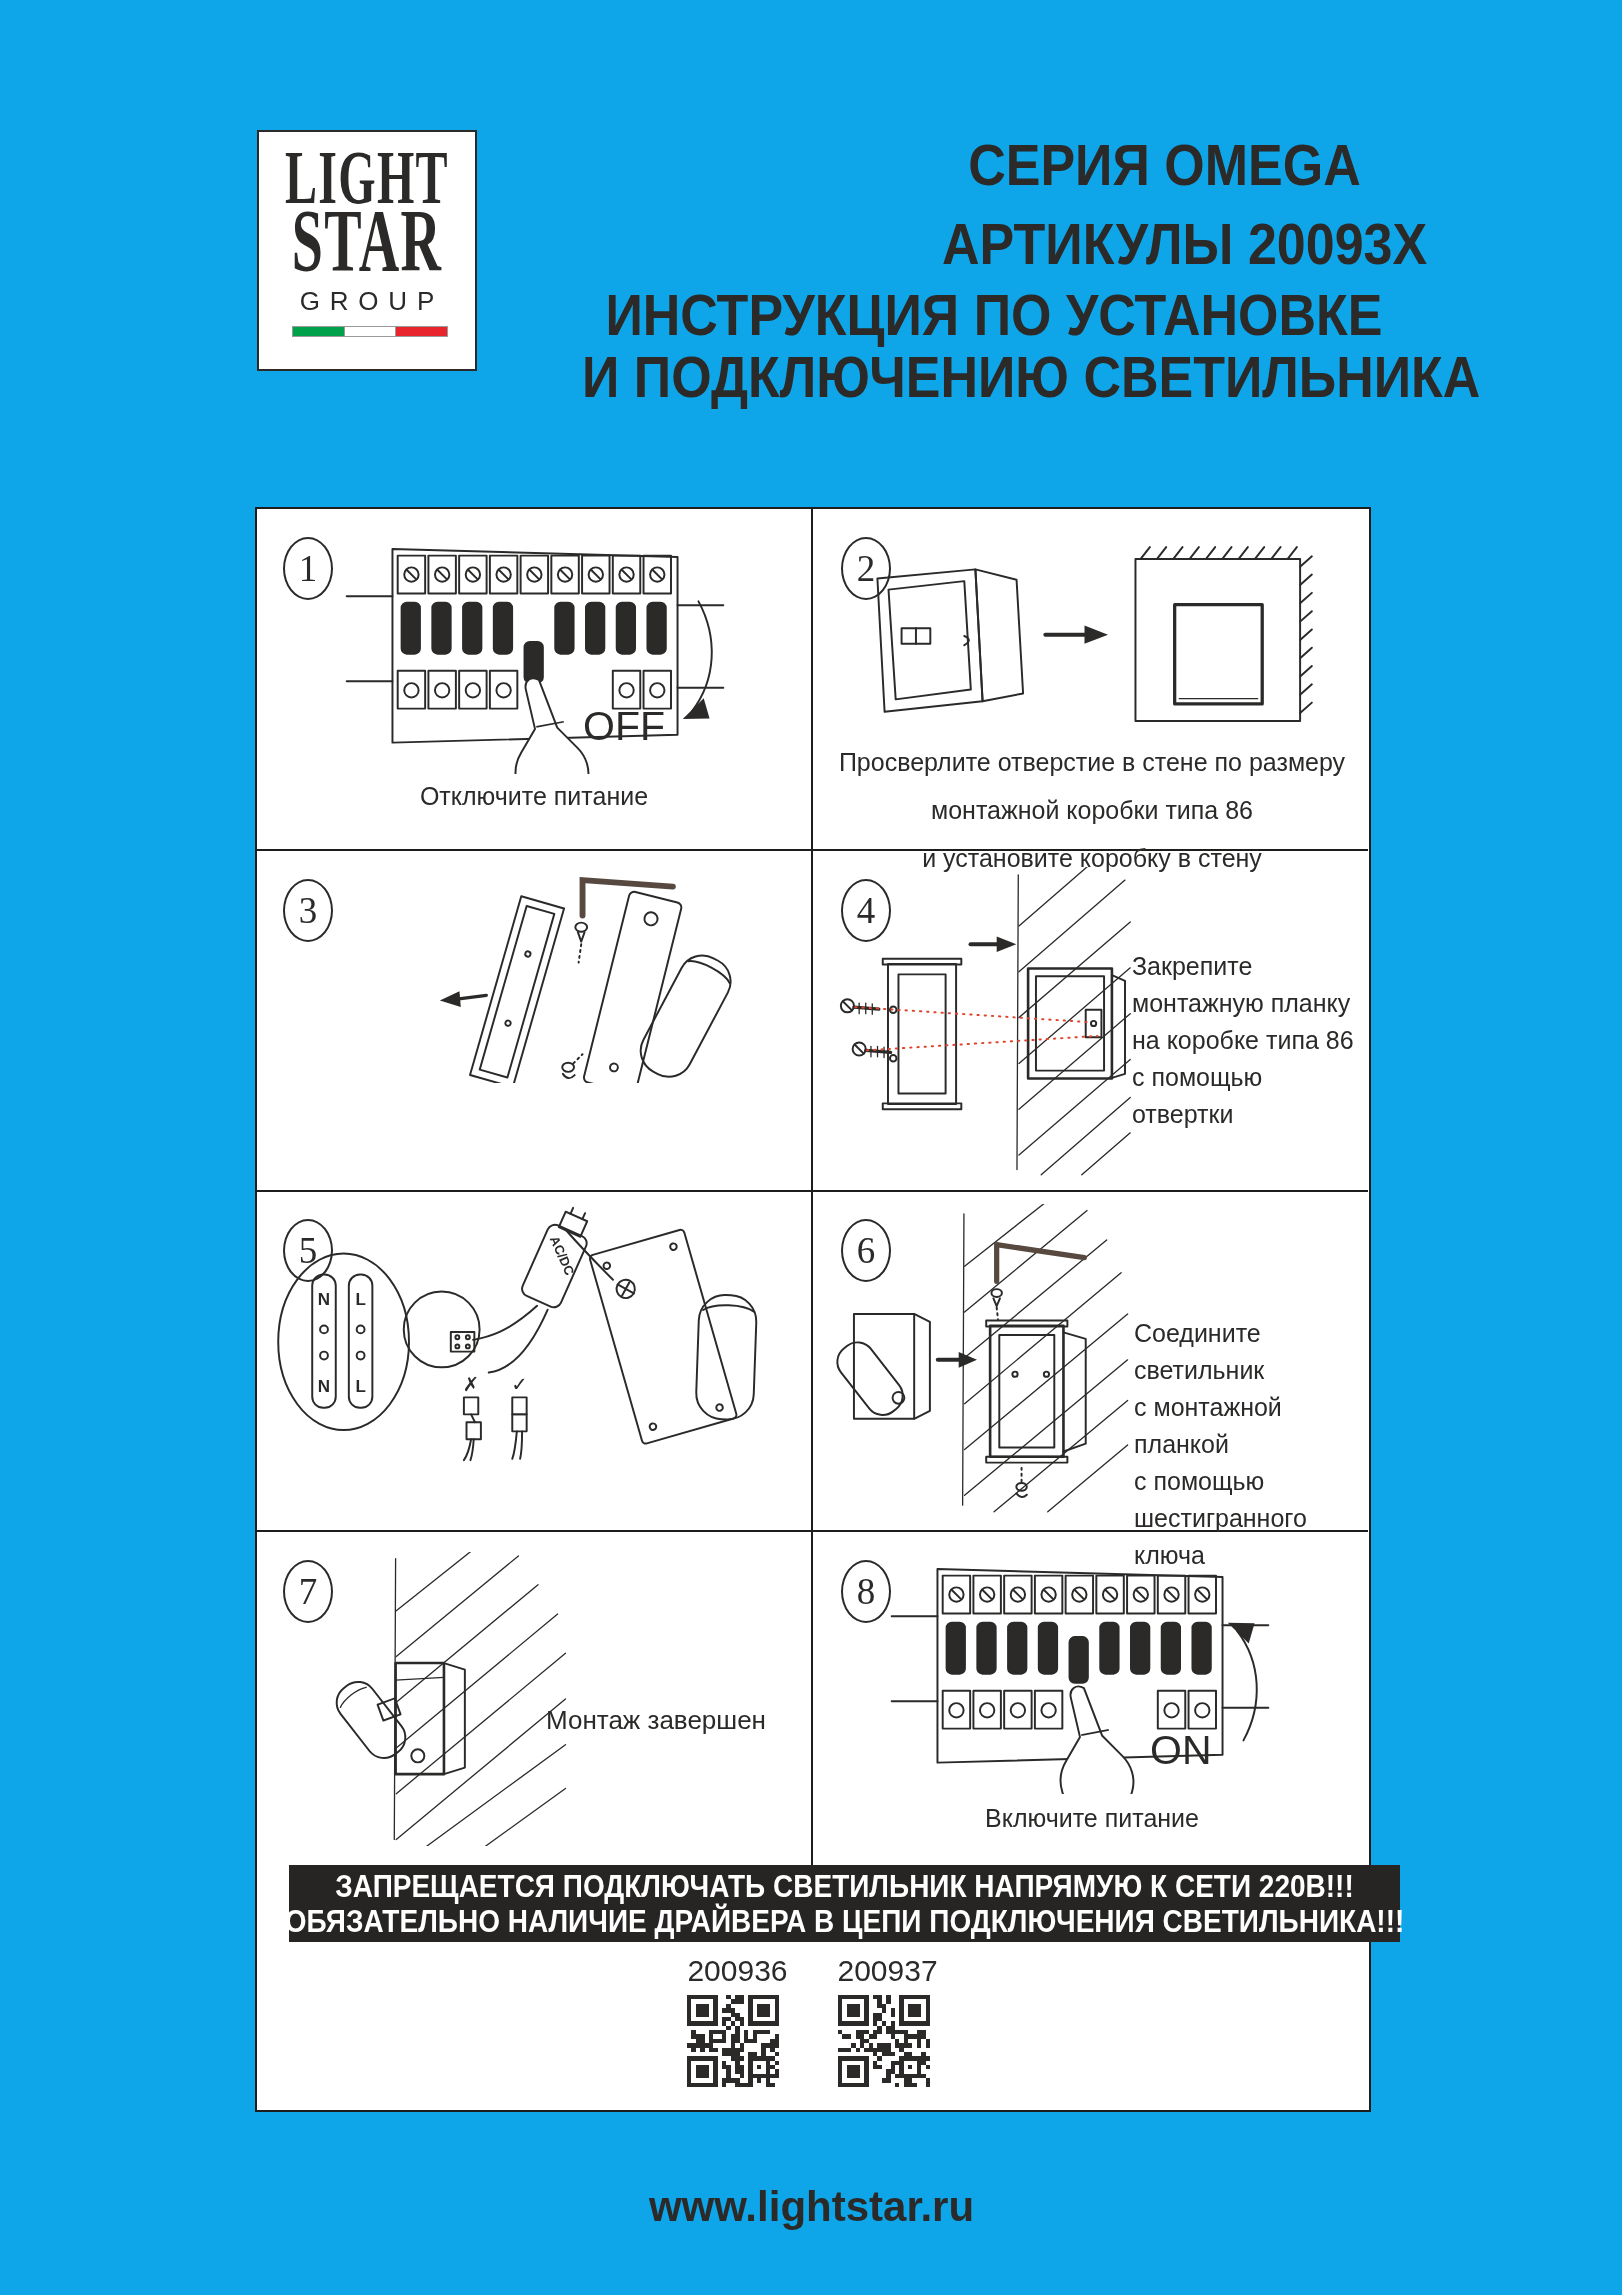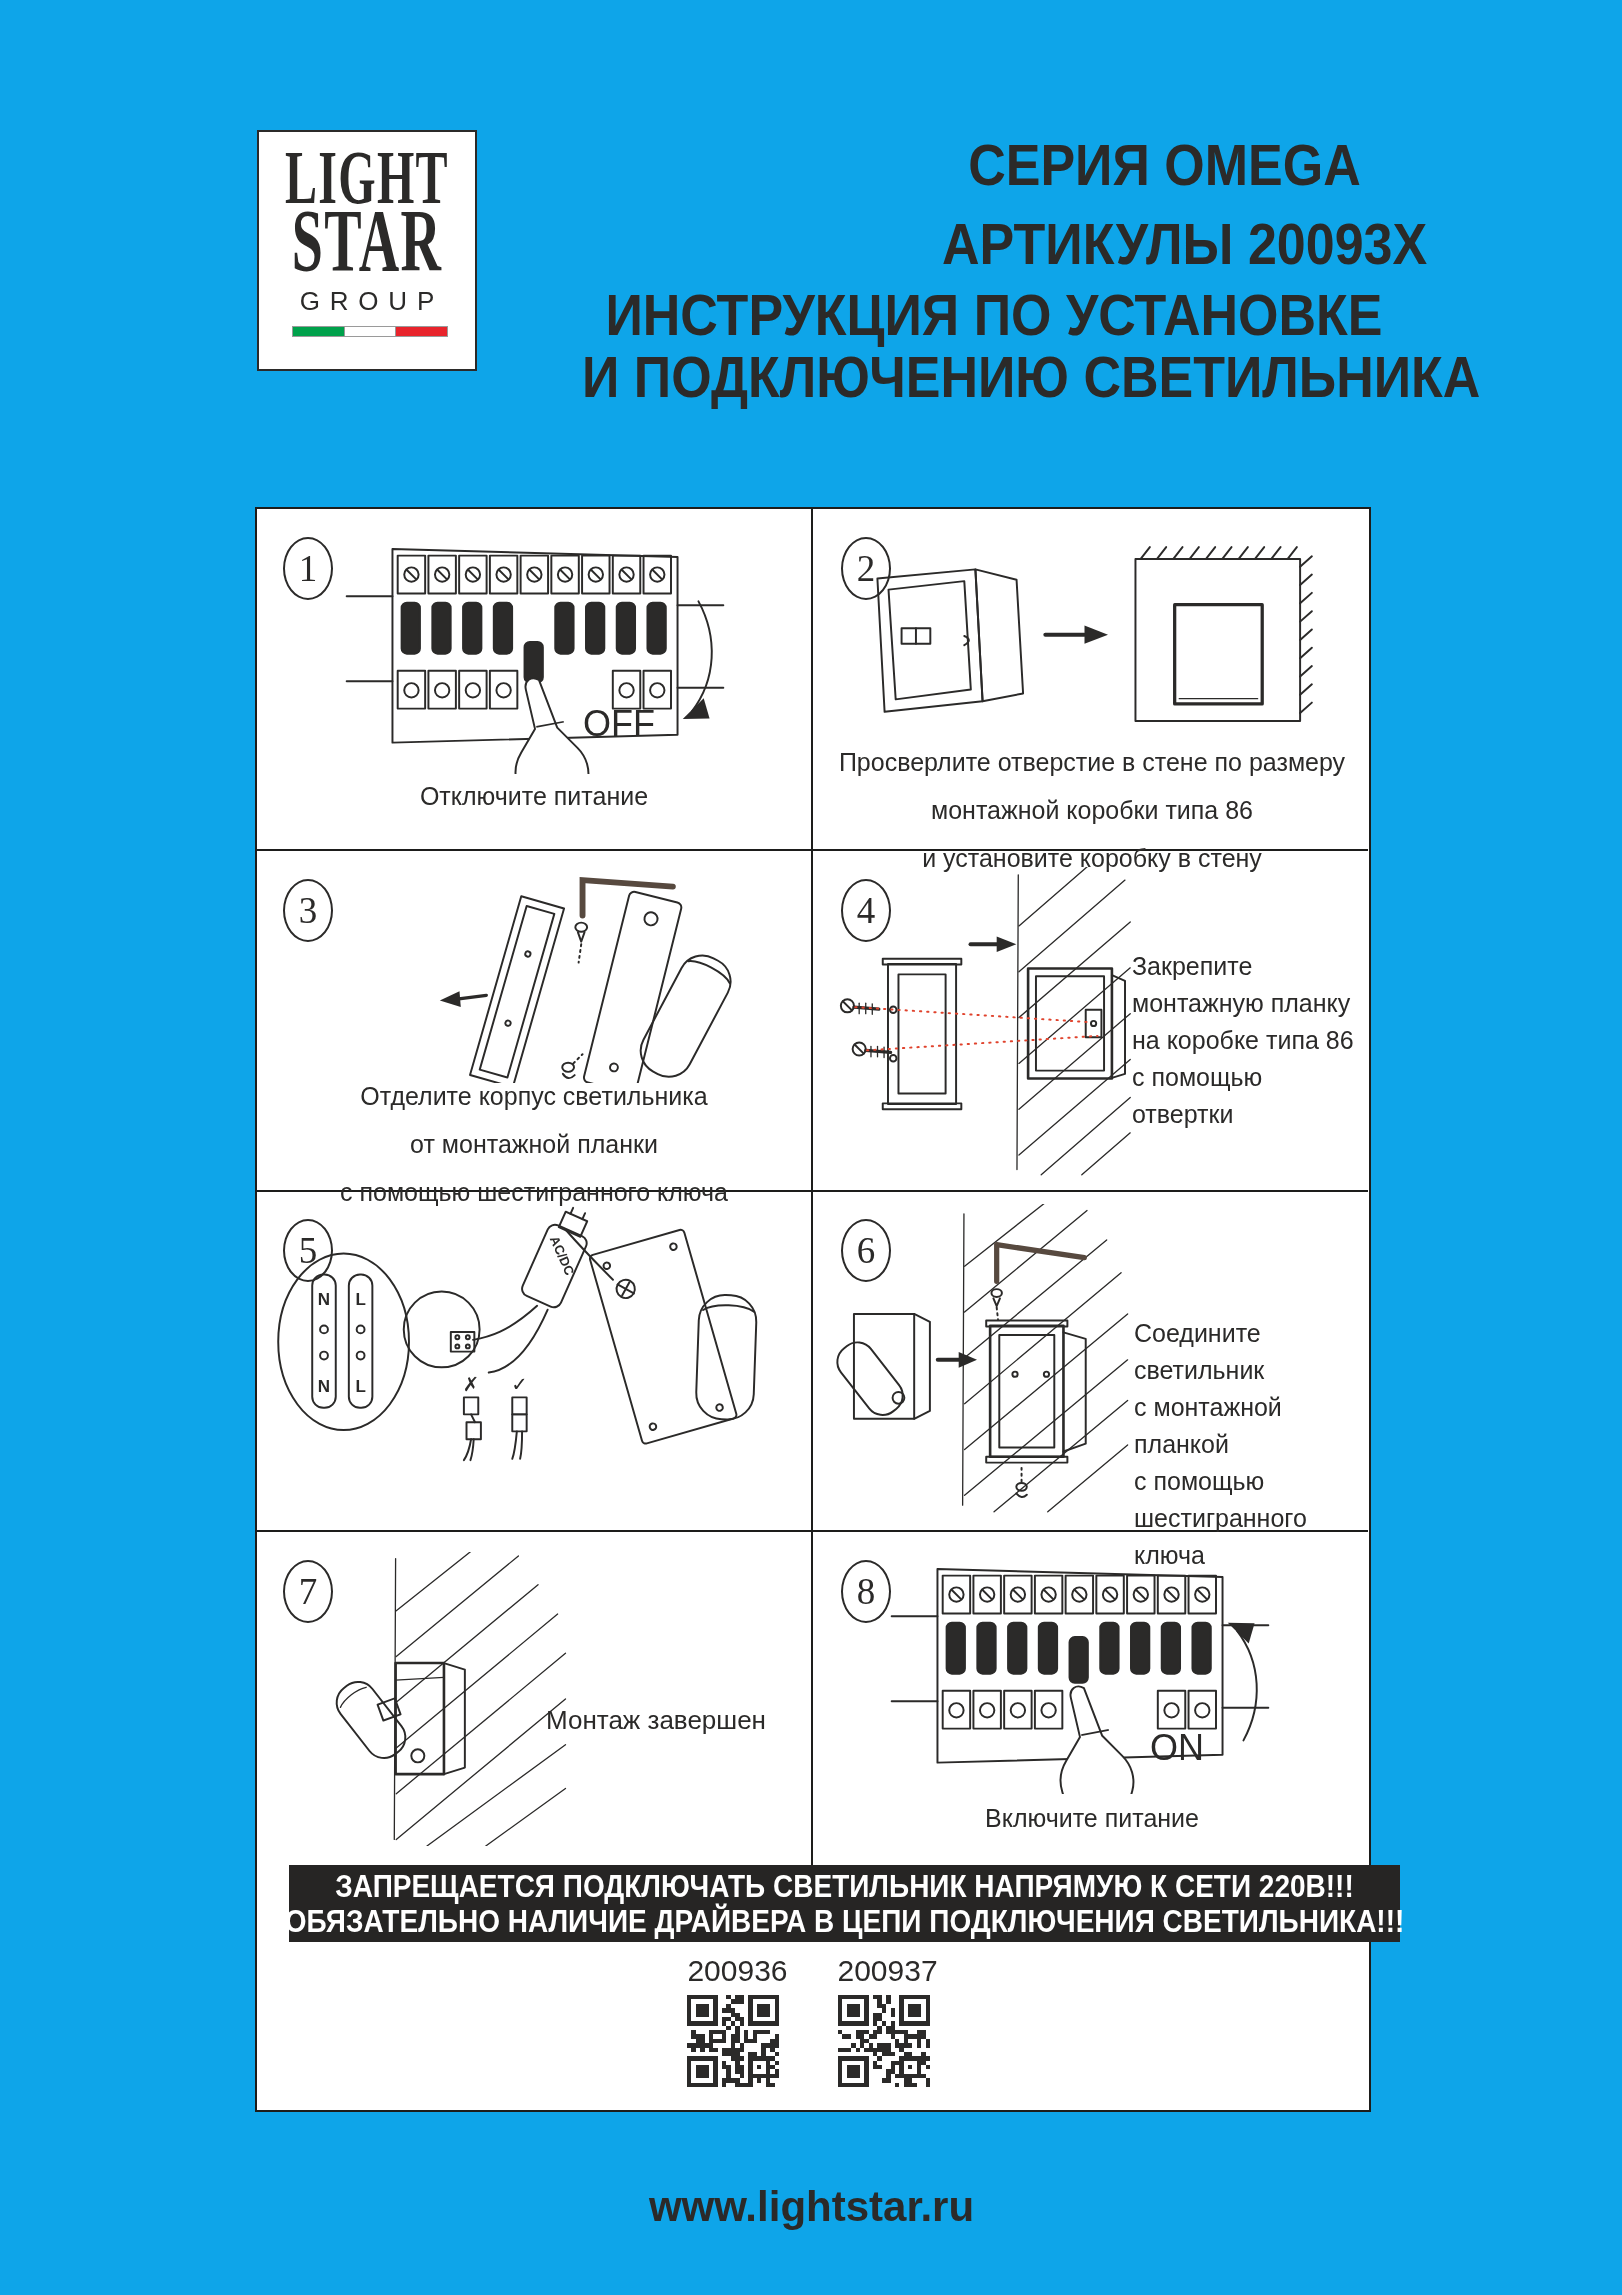--- a/index.html
+++ b/index.html
@@ -33,21 +33,21 @@
         border:2.6px solid #1d1d1b;box-sizing:border-box;background:#fff;}
   .vline{position:absolute;left:554px;top:0;width:2px;height:1356px;background:#1d1d1b;}
   .hline{position:absolute;left:0;width:1111px;height:2px;background:#1d1d1b;}
   .cell{position:absolute;}
   .badge{position:absolute;left:26px;top:27.5px;width:50px;height:63px;border:2.6px solid #2b2a29;
          border-radius:50%;box-sizing:border-box;display:flex;align-items:center;justify-content:center;
          font-family:"Liberation Serif","DejaVu Serif",serif;font-size:37px;color:#2b2a29;}
   .caption{position:absolute;left:0;right:0;text-align:center;font-size:25px;line-height:48px;
            color:#2b2a29;white-space:pre-line;}
   .side-caption{position:absolute;font-size:25px;line-height:37px;color:#2b2a29;white-space:pre-line;}
-  .switch-label{position:absolute;font-size:36px;color:#2b2a29;}
+  .switch-label{position:absolute;font-size:41px;color:#2b2a29;}
 
   
   .banner{position:absolute;left:0;top:1356px;width:1111px;height:77px;background:#262524;
           display:flex;flex-direction:column;align-items:center;justify-content:center;margin-left:32px;}
   .banner div{color:#ffffff;font-weight:bold;font-size:28px;line-height:35px;transform:scaleY(1.1);white-space:nowrap;}
 
   
   .qr-row{position:absolute;left:0;top:1432px;width:1111px;height:168px;display:flex;
           justify-content:center;gap:50px;}
   .qr-item{display:flex;flex-direction:column;padding-top:13px;}
@@ -252,23 +252,20 @@
               <path d="M472,150 a40,14 0 0 1 72,0"></path>
             </g>
           </g>
           <g>
             <ellipse cx="330" cy="306" rx="9" ry="7"></ellipse>
               <path d="M322,316 q8,12 18,2"></path>
             <line x1="338" y1="300" x2="352" y2="286" stroke-dasharray="3 6"></line>
           </g>
         </g>
       </svg>
-      <div class="caption" style="top:221px">Отделите корпус светильника
-от монтажной планки
-с помощью шестигранного ключа</div>
     </div>
 
     <div class="cell" style="left:558px;top:342px;width:554px;height:338px">
       <div class="badge">
           <span>4</span>
         </div>
       <svg class="abs" style="left:9.8px;top:16.4px" width="308" height="311" viewBox="0 0 470 475">
         <g class="ink">
           <g stroke-width="2">
             <line x1="295" y1="12" x2="293" y2="462"></line>

